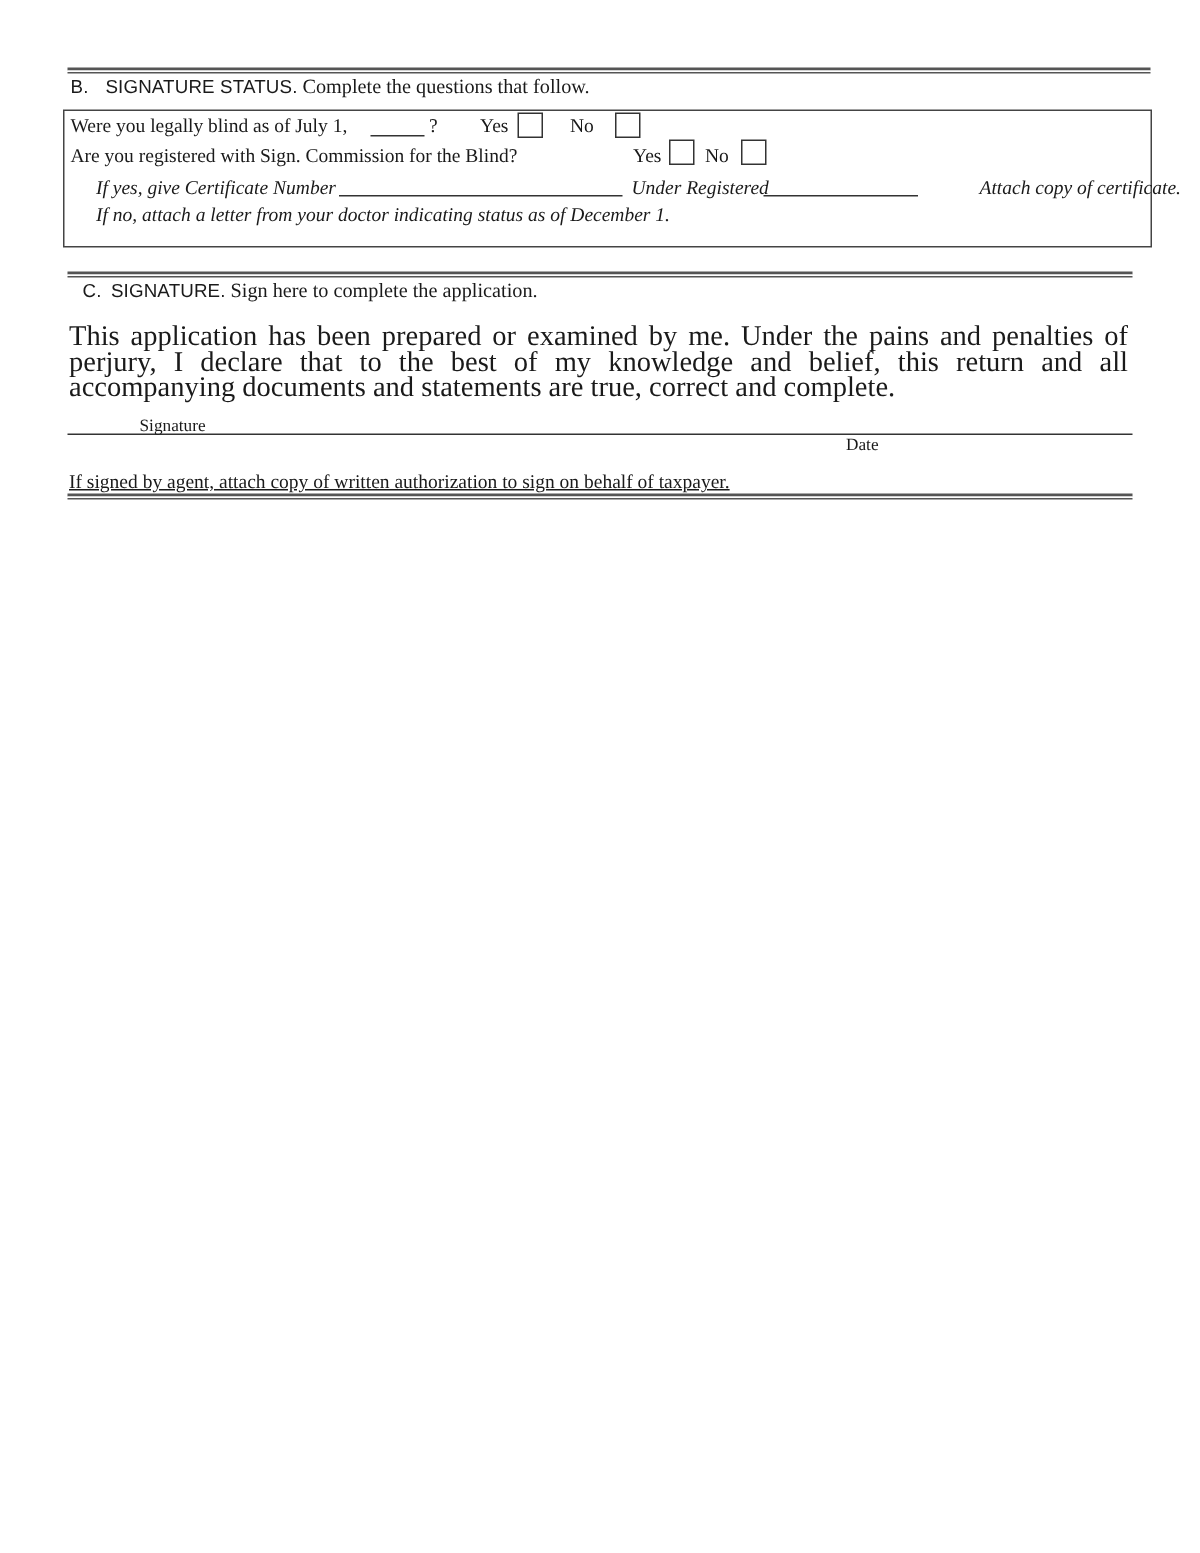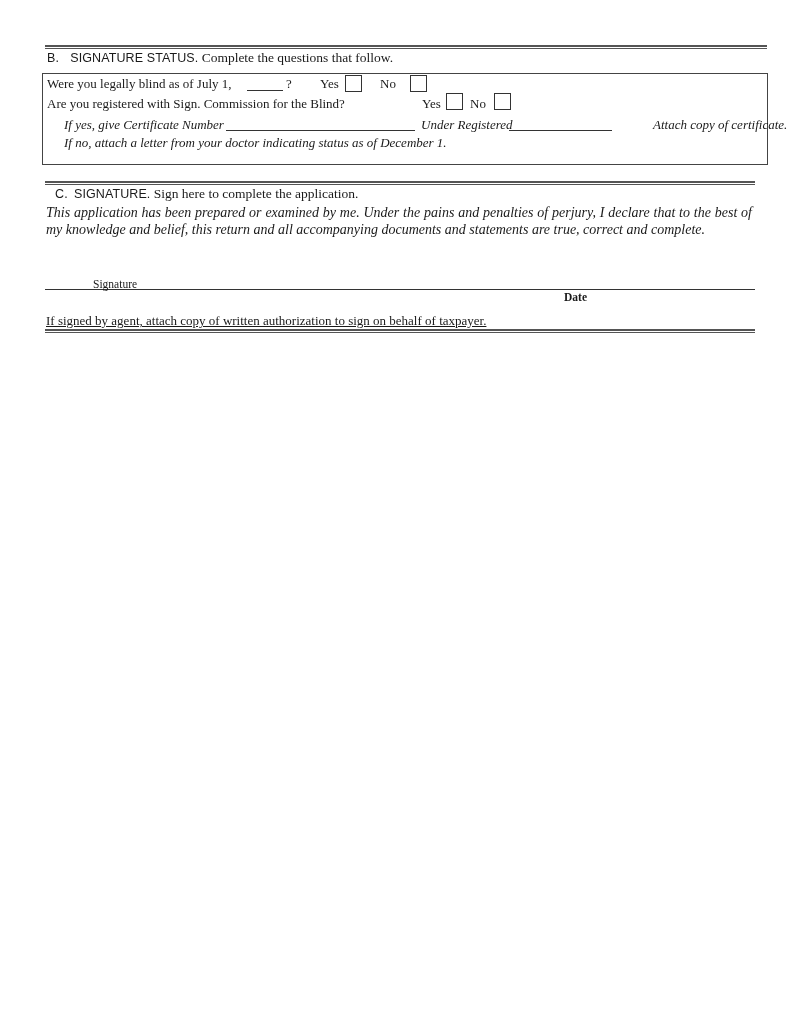--- a/index.html
+++ b/index.html
@@ -9,21 +9,21 @@
     .double-rule { position: absolute; height: 4px; border-top: 2px solid #555; border-bottom: 1px solid #555; box-sizing: border-box; }
     .double-rule::after { content: ""; position: absolute; left: 0; right: 0; top: 0; height: 1px; background: #fff; }
     .heading { font-size: 13px; }
     .heading .label { font-family: "Liberation Sans", "DejaVu Sans", sans-serif; font-size: 12.5px; letter-spacing: 0.1px; }
     .heading .desc { font-family: "Liberation Serif", "DejaVu Serif", serif; font-size: 13.5px; text-align: right; }
     .box { position: absolute; left: 42px; top: 73px; width: 726px; height: 92px; border: 1.5px solid #444; box-sizing: border-box; }
     .q { font-size: 13px; text-align: center; }
     .it { font-style: italic; font-size: 13px; }
     .checkbox { position: absolute; width: 17px; height: 17px; border: 1.5px solid #333; box-sizing: border-box; background: #fff; cursor: pointer; }
     .underline-field { position: absolute; border-bottom: 1px solid #333; height: 0; }
-    .para { position: absolute; left: 46px; top: 204px; width: 706px; font-size: 14px; line-height: 17px; text-align: justify; font-style: italic; }
+    .para { position: absolute; left: 46px; top: 216px; width: 706px; font-size: 19px; line-height: 17px; text-align: justify; }
     .sigline { position: absolute; left: 45px; top: 289px; width: 710px; height: 0; border-top: 1.5px solid #333; }
     .small { font-size: 11.5px; }
   </style>
 </head>
 <body>
 
 <div class="double-rule" style="left:45px; top:45px; width:722px;"></div>
 
 <div class="abs heading" style="left:47px; top:50px;">
   <span class="label">B.</span>
@@ -62,17 +62,17 @@
   <span class="label" style="margin-left:3px;">SIGNATURE.</span>
   <span class="desc">Sign here to complete the application.</span>
 </div>
 
 <div class="para serif">This application has been prepared or examined by me.  Under the pains and penalties of perjury, I declare that to the best of my knowledge and belief, this return and all accompanying documents and statements are true, correct and complete.</div>
 
 <div class="sigline"></div>
 <input style="position: absolute; left: 45px; top: 268px; width: 480px; height: 20px; border: none; background: transparent; outline: none;" value="">
 <input style="position: absolute; left: 540px; top: 268px; width: 210px; height: 20px; border: none; background: transparent; outline: none;" value="">
 <div class="abs serif small" style="left:93px; top:278px;">Signature</div>
-<div class="abs serif small" style="left:564px; top:291px;font-weight:bold;">Date</div>
+<div class="abs serif small" style="left:564px; top:291px;">Date</div>
 
 <div class="abs serif q" style="left:46px; top:313px;text-decoration:underline;">If signed by agent, attach copy of written authorization to sign on behalf of taxpayer.</div>
 
 <div class="double-rule" style="left:45px; top:329px; width:710px;"></div>
 
 </body></html>

